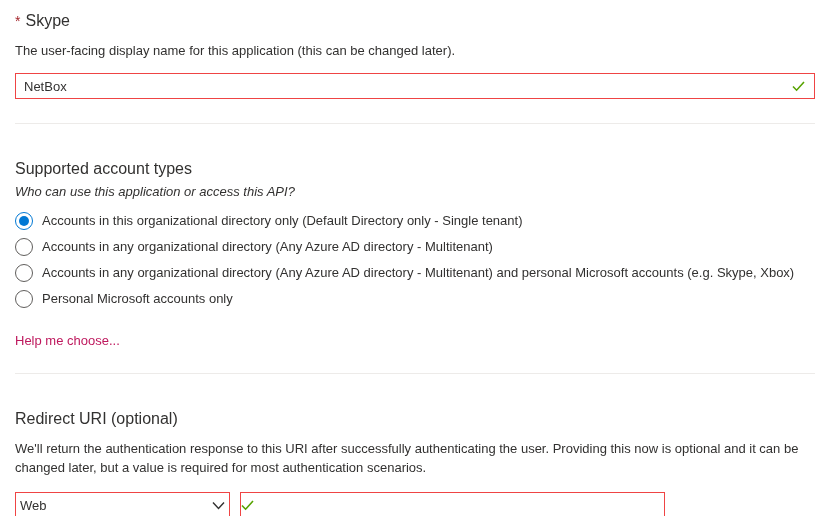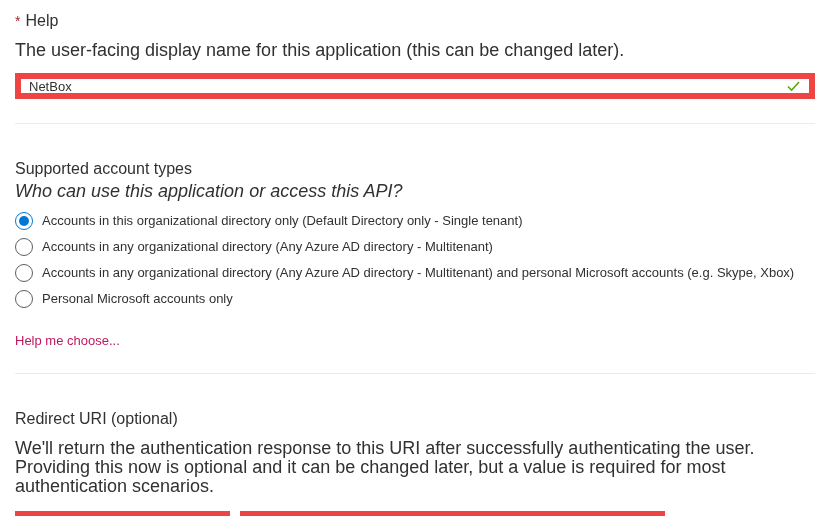--- a/index.html
+++ b/index.html
@@ -7,24 +7,24 @@
   body {
     width:829px; height:516px; overflow:hidden;
     font-family:"Liberation Sans", sans-serif;
     color:#323130;
   }
   .page { padding:12px 14px 0 15px; }
 
   .section-title { font-size:16px; line-height:18px; color:#323130; }
   .req { color:#a4262c; margin-right:5px; font-size:14px; }
 
-  .desc { font-size:18px; line-height:19px; color:#323130; margin-top:11px; max-width:800px; }
+  .desc { font-size:13px; line-height:19px; color:#323130; margin-top:11px; max-width:800px; }
 
   .field {
-    height:26px; border:6px solid #ef4444; background:#fff;
+    height:26px; border:1px solid #ef4444; background:#fff;
     display:flex; align-items:center; padding:0 9px 0 0;
   }
   .text-input {
     flex:1; height:100%; border:none; outline:none; background:transparent;
     font-family:inherit; font-size:13px; color:#323130; padding:0 8px;
   }
   .check { display:flex; align-items:center; flex:none; }
 
   .name-field { margin-top:13px; width:800px; }
 
@@ -59,21 +59,21 @@
   .chev { display:flex; align-items:center; flex:none; }
   .uri-field { width:425px; }
 </style>
 </head>
 <body>
 
 <div class="page">
 
   
   <div class="section-title">
-    <span class="req">*</span><span>Help</span>
+    <span class="req">*</span><span>Skype</span>
   </div>
   <div class="desc">The user-facing display name for this application (this can be changed later).</div>
   <div class="field name-field">
     <input class="text-input" value="NetBox" style="">
     <span class="check">
       <svg width="13" height="11" viewBox="0 0 13 11">
           <path d="M1 5.5 L4.6 9.2 L12 1" fill="none" stroke="#57a300" stroke-width="1.6"></path>
         </svg>
     </span>
   </div>

